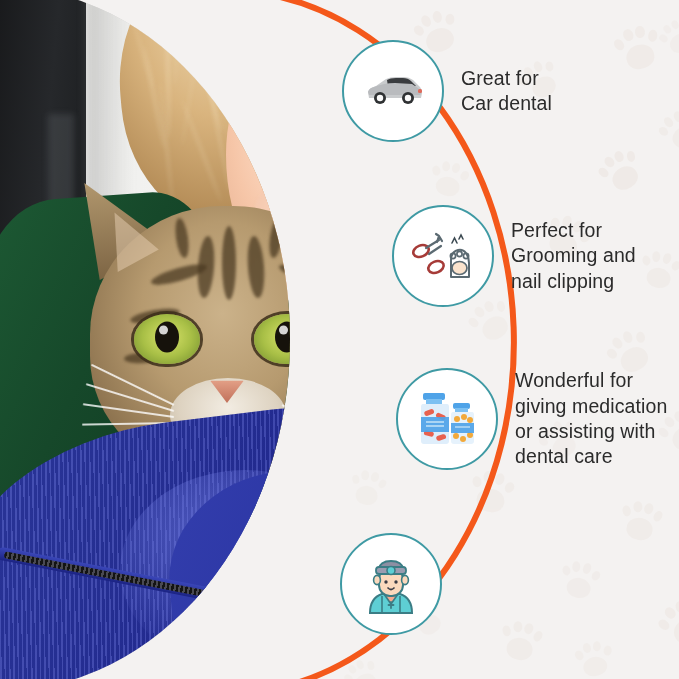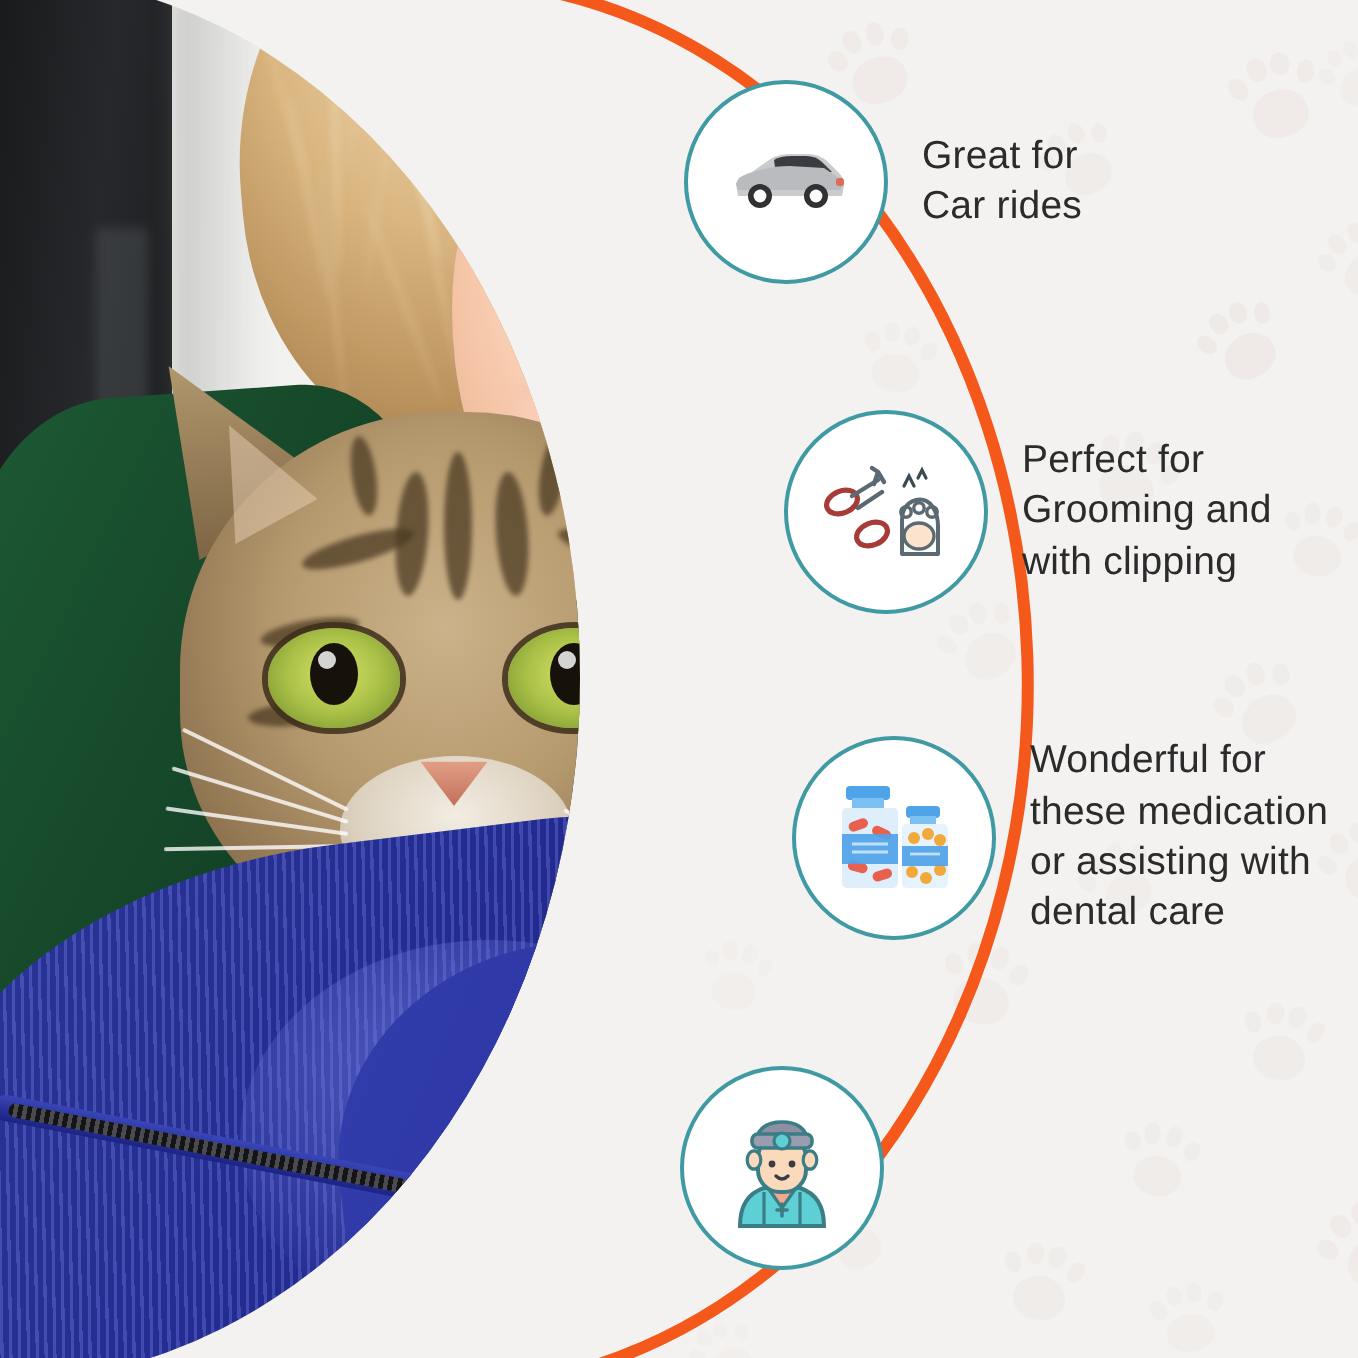--- a/index.html
+++ b/index.html
@@ -379,21 +379,21 @@
           <path d="M25 9 Q28 7 34 7 L41 7 Q46 7 49 10 L54 15 L26 16 Z" fill="#3a3c3f"></path>
           <path d="M12 16 Q22 12 33 12 L50 13 L56 17 Q59 19 59 22 L58 24 L7 24 L6 21 Q7 17 12 16 Z" fill="#b9bbbe"></path>
           <rect x="56" y="18" width="4" height="4" rx="1.5" fill="#e06a5a"></rect>
           <circle cx="18" cy="27" r="6" fill="#2f3133"></circle>
             <circle cx="18" cy="27" r="3.2" fill="#fafafa"></circle>
           <circle cx="46" cy="27" r="6" fill="#2f3133"></circle>
             <circle cx="46" cy="27" r="3.2" fill="#fafafa"></circle>
         </svg>
       </div>
       <div class="ftext">Great for
-Car rides</div>
+Car dental</div>
     </div>
 
     <div class="feature f1">
       <div class="circle">
         <svg width="64" height="52" viewBox="0 0 64 52">
           <g fill="none" stroke="#a63b38" stroke-width="2.6">
             <ellipse cx="10" cy="21" rx="8" ry="5.5" transform="rotate(-22 10 21)"></ellipse>
             <ellipse cx="25" cy="37" rx="8" ry="5.5" transform="rotate(-22 25 37)"></ellipse>
           </g>
           <g fill="none" stroke="#5b6a72" stroke-width="2.2" stroke-linecap="round">
@@ -411,21 +411,21 @@
               <circle cx="55" cy="26" r="2.6"></circle>
           </g>
           <g fill="none" stroke="#3c4a52" stroke-width="1.6" stroke-linecap="round">
             <path d="M41 13 L43.5 8 L46 13"></path>
               <path d="M48 9 L50 5 L52 9"></path>
           </g>
         </svg>
       </div>
       <div class="ftext">Perfect for
 Grooming and
-with clipping</div>
+nail clipping</div>
     </div>
 
     <div class="feature f2">
       <div class="circle">
         <svg width="64" height="56" viewBox="0 0 64 56">
           <rect x="8" y="2" width="22" height="7" rx="2" fill="#4fa3e8"></rect>
           <rect x="11" y="8" width="16" height="5" fill="#7cc0f2"></rect>
           <path d="M6 13 H32 Q34 13 34 16 V50 Q34 53 31 53 H9 Q6 53 6 50 V16 Q6 13 8 13 Z" fill="#dfeefb"></path>
           <g fill="#e8614f">
             <rect x="9" y="19" width="10" height="5" rx="2.5" transform="rotate(-20 14 21)"></rect>
@@ -449,21 +449,21 @@
               <circle cx="48" cy="48" r="3"></circle>
               <circle cx="55" cy="44" r="3"></circle>
           </g>
           <rect x="36" y="32" width="23" height="10" fill="#4fa3e8" opacity=".92"></rect>
           <g stroke="#bfe0f7" stroke-width="1.4">
               <path d="M40 36 H55"></path>
             </g>
         </svg>
       </div>
       <div class="ftext">Wonderful for
-these medication
+giving medication
 or assisting with
 dental care</div>
     </div>
 
     <div class="feature f3">
       <div class="circle">
         <svg width="62" height="60" viewBox="0 0 62 60">
           <path d="M10 59 Q10 44 22 40 L40 40 Q52 44 52 59 Z" fill="#5ecfd4" stroke="#3b7d85" stroke-width="2"></path>
           <path d="M24 40 L31 50 L38 40 Z" fill="#f4a88e" stroke="#3b7d85" stroke-width="1.6"></path>
           <path d="M22 42 L22 59 M40 42 L40 59" stroke="#3b7d85" stroke-width="1.6" fill="none"></path>

